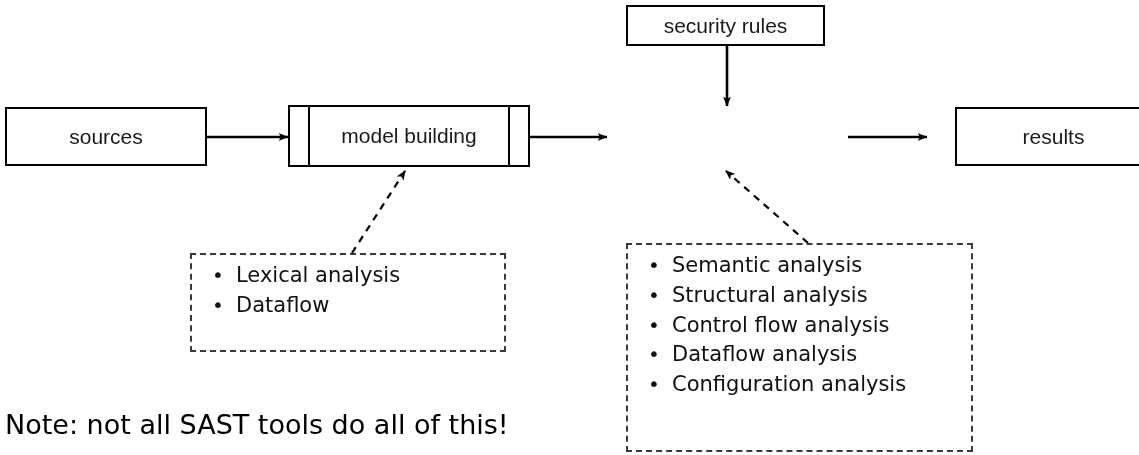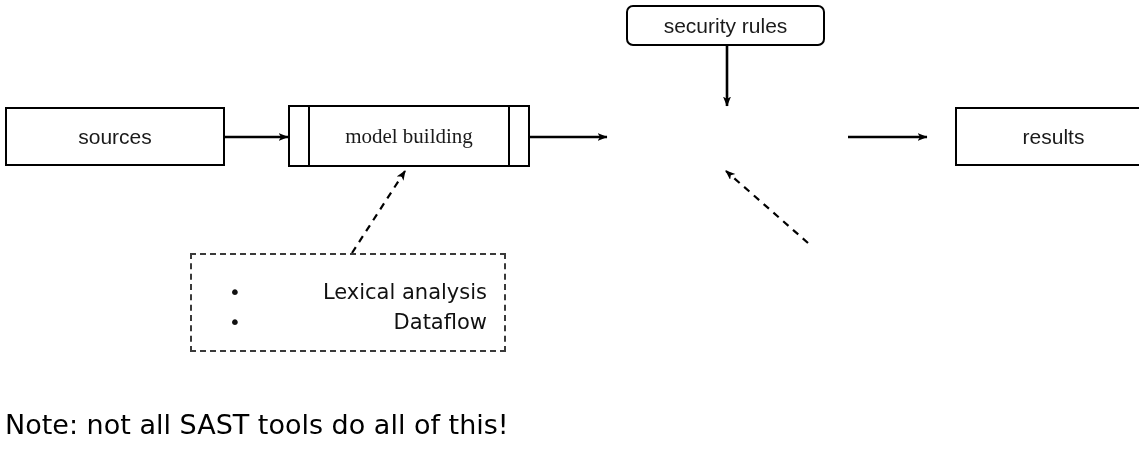--- a/index.html
+++ b/index.html
@@ -49,39 +49,38 @@
     border-left: 2px solid #000000;
   }
   .proc .bar-left  { left: 18px; }
   .proc .bar-right { right: 18px; }
   .proc .proc-label {
     position: absolute;
     left: 0; right: 0; top: 0; bottom: 0;
     display: flex;
     align-items: center;
     justify-content: center;
-    font-family: Liberation Serif, serif;
+    font-family: Liberation Sans, sans-serif;
     font-size: 21px;
     color: #1a1a1a;
     white-space: nowrap;
   }
 
   
   .callout {
     position: absolute;
     box-sizing: border-box;
     border: 2px dashed #3a3a3a;
     background: #ffffff;
     padding: 6px 0 0 0;
   }
   .callout ul {
     list-style: none;
-    margin: 17px;
+    margin: 0;
     padding: 0;
-    text-align: right;
   }
   .callout li {
     font-family: "DejaVu Sans", sans-serif;
     font-size: 21px;
     color: #111111;
     line-height: 1.42;
     padding-left: 44px;
     position: relative;
     white-space: nowrap;
   }
@@ -134,25 +133,25 @@
 
     <line x1="848" y1="137" x2="927" y2="137" stroke="#000000" stroke-width="2.6" marker-end="url(#arrowSolid)"></line>
 
     <line x1="727" y1="46" x2="727" y2="106" stroke="#000000" stroke-width="2.6" marker-end="url(#arrowSolid)"></line>
 
     <line x1="352" y1="253" x2="405" y2="171" stroke="#000000" stroke-width="2.2" stroke-dasharray="7,6" marker-end="url(#arrowDashed)"></line>
 
     <line x1="808" y1="243" x2="726" y2="171" stroke="#000000" stroke-width="2.2" stroke-dasharray="7,6" marker-end="url(#arrowDashed)"></line>
   </svg>
 
-  <div class="node" style="left:626px; top:5px; width:199px; height:41px;border-radius:7px;">
+  <div class="node" style="left:626px; top:5px; width:199px; height:41px;">
     <span class="node-label">security rules</span>
   </div>
 
-  <div class="node" style="left:5px; top:107px; width:220px; height:59px;">
+  <div class="node" style="left:5px; top:107px; width:202px; height:59px;">
     <span class="node-label">sources</span>
   </div>
 
   <div class="proc" style="left:288px; top:105px; width:242px; height:62px;">
     <span class="bar bar-left"></span>
     <span class="bar bar-right"></span>
     <span class="proc-label">model building</span>
   </div>
 
 
@@ -160,16 +159,25 @@
     <span class="node-label">results</span>
   </div>
 
   <div class="callout" style="left:190px; top:253px; width:316px; height:99px;">
     <ul>
       <li>Lexical analysis</li>
       <li>Dataflow</li>
     </ul>
   </div>
 
+  <div class="callout" style="left:626px; top:243px; width:347px; height:209px;">
+    <ul>
+      <li>Semantic analysis</li>
+      <li>Structural analysis</li>
+      <li>Control flow analysis</li>
+      <li>Dataflow analysis</li>
+      <li>Configuration analysis</li>
+    </ul>
+  </div>
 
   <div class="note" style="left:5px; top:409px;">Note: not all SAST tools do all of this!</div>
 
 </div>
 
 </body></html>

